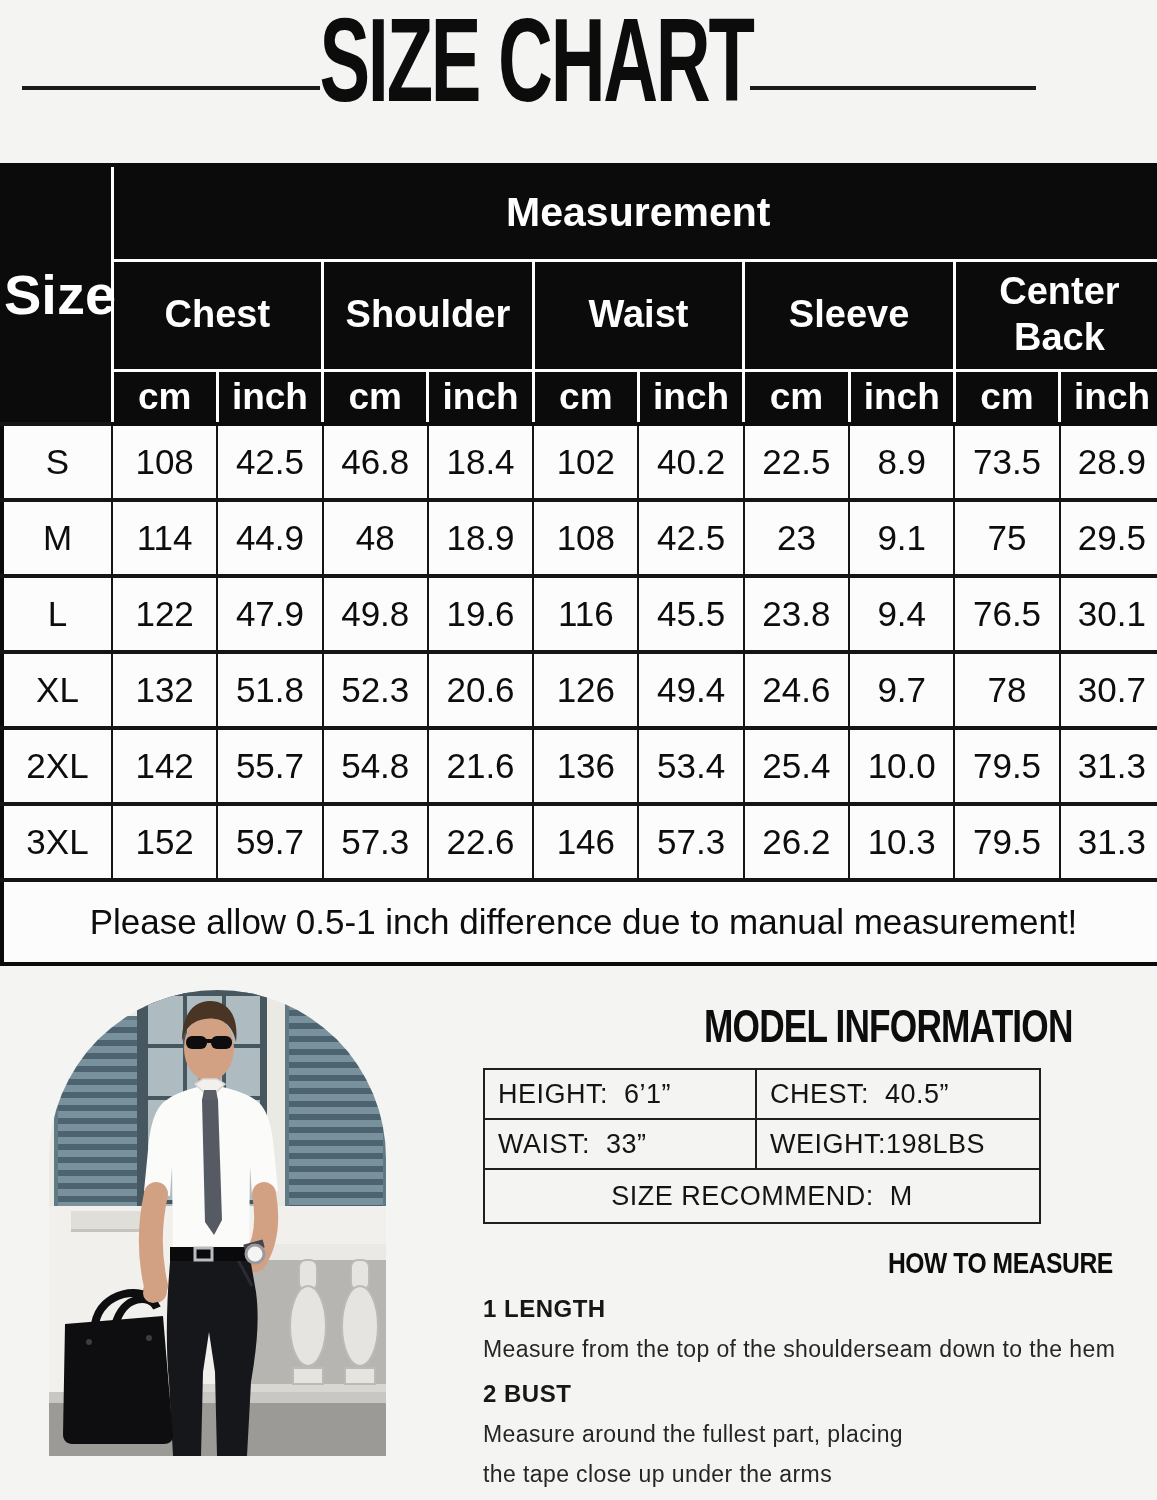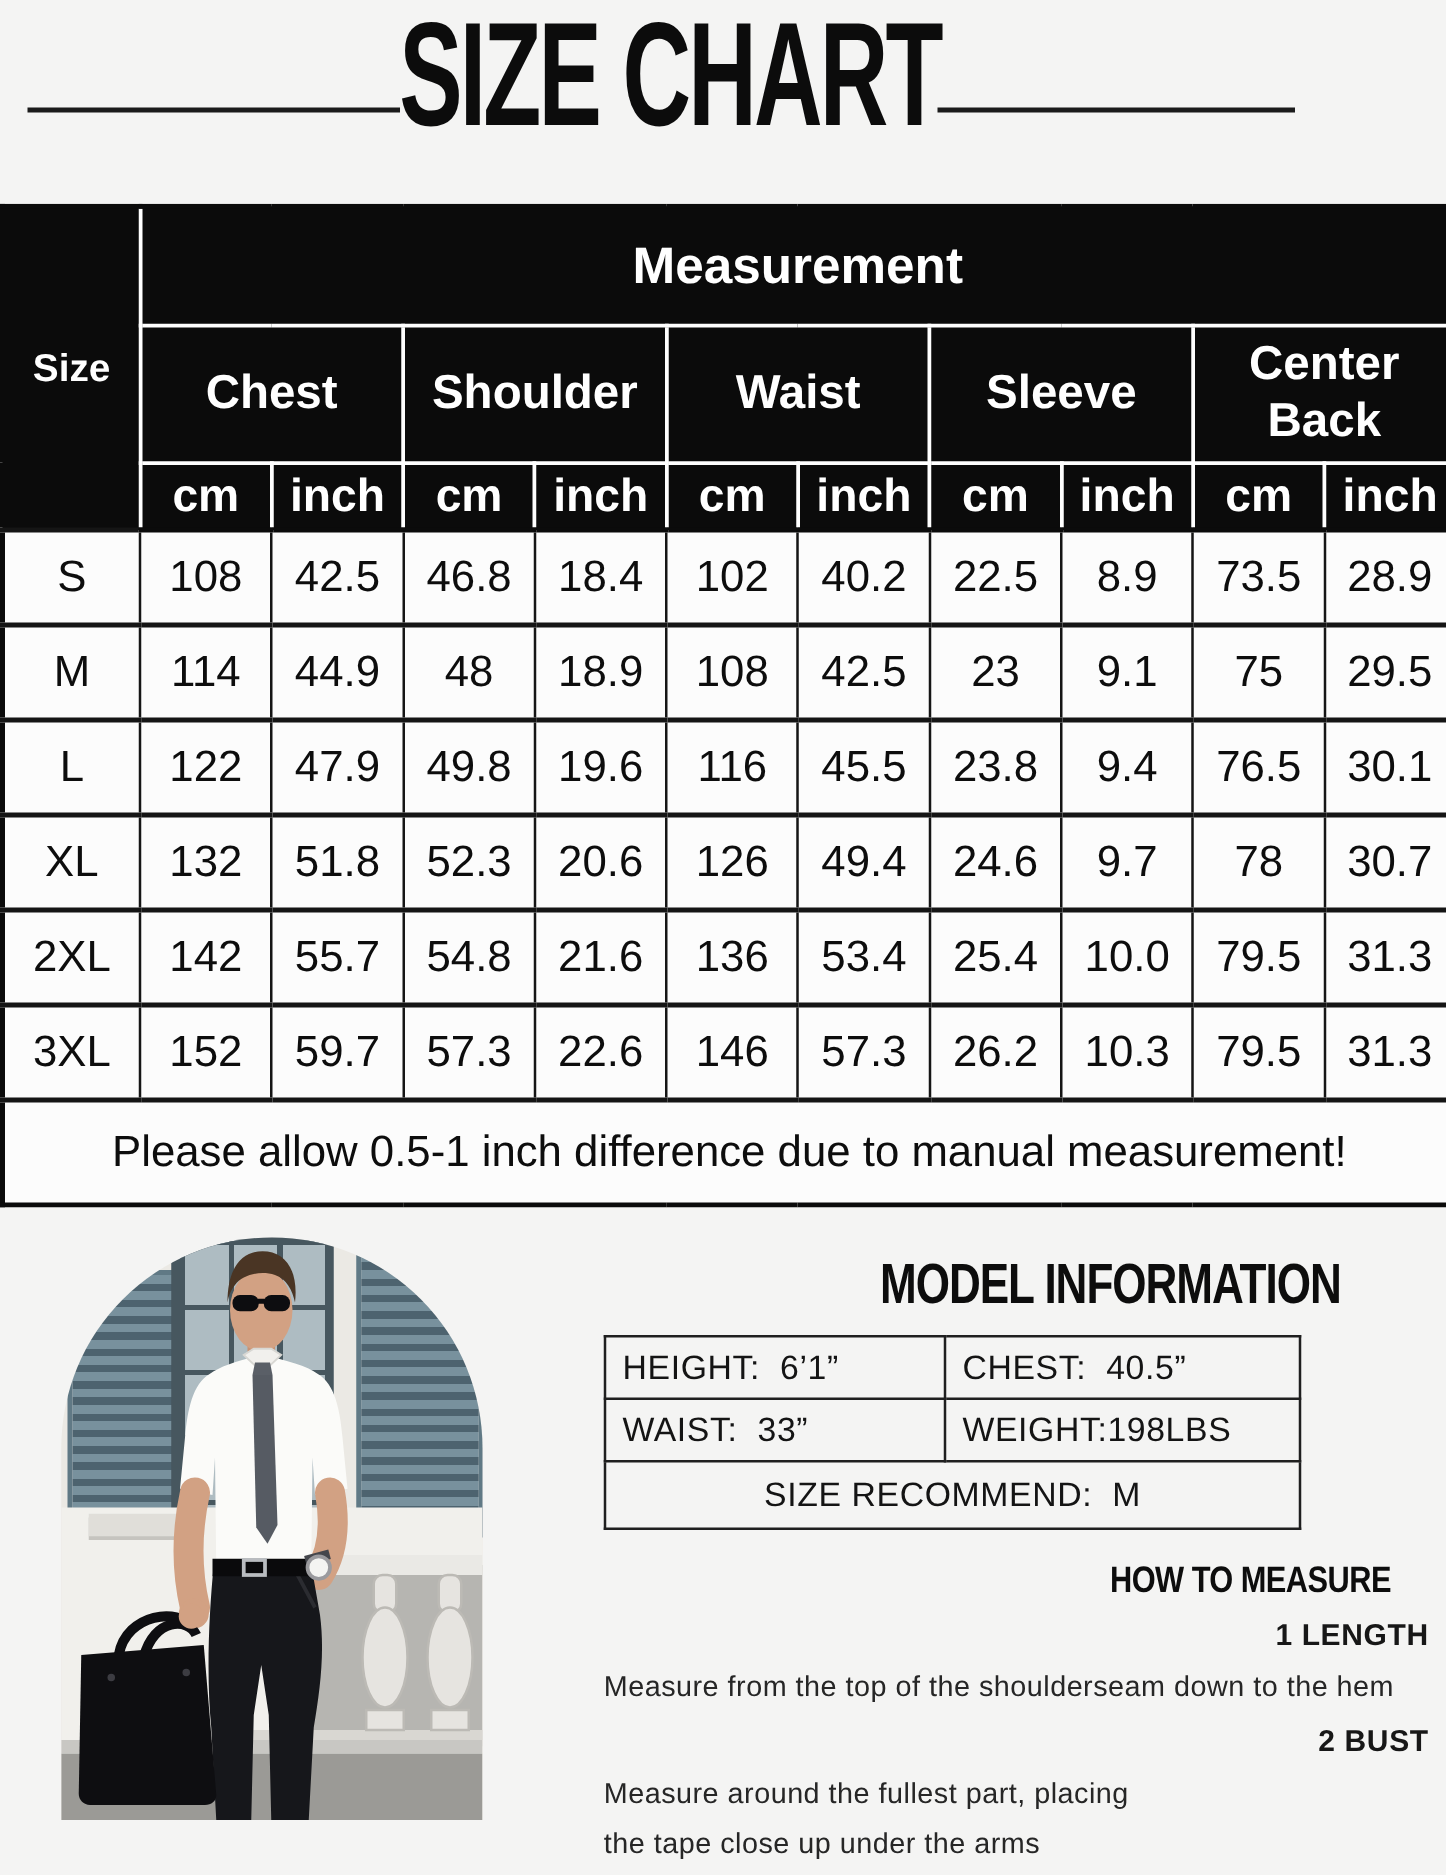--- a/index.html
+++ b/index.html
@@ -24,21 +24,21 @@
   .table-wrap{position:absolute;top:163px;left:0;width:1157px;overflow:hidden;}
   table.size-table{width:1163px;table-layout:fixed;border-collapse:collapse;border:4px solid #0b0b0b;}
   col.c-size{width:110px;} col.c-val{width:105.3px;}
   .size-table thead th{
     background:#0b0b0b;color:#fff;border:3px solid #fff;
     font-weight:bold;text-align:center;vertical-align:middle;padding:0;
   }
   .size-table thead tr:nth-child(1){height:95px;}
   .size-table thead tr:nth-child(2){height:110px;}
   .size-table thead tr:nth-child(3){height:54px;}
-  th.size-corner{font-size:31px;}
+  th.size-corner{font-size:56px;}
   th.measurement{font-size:41px;}
   .size-table thead tr:nth-child(2) th{font-size:38px;line-height:1.2;}
   .size-table thead tr:nth-child(3) th{font-size:37px;border-bottom:4px solid #0b0b0b;}
   .size-table tbody tr{height:76px;}
   .size-table tbody th,.size-table tbody td{
     background:#fcfcfc;color:#0d0d0d;font-size:35px;font-weight:400;text-align:center;
     vertical-align:middle;border:2px solid #151515;border-top-width:4px;border-bottom-width:4px;padding:0;
   }
   .size-table tfoot tr{height:84px;}
   .size-table tfoot td{
@@ -77,21 +77,21 @@
   .condensed-lg{display:inline-block;font-size:42px;font-weight:900;letter-spacing:-1px;transform:scale(0.84,1.08);transform-origin:left center;white-space:nowrap;}
   .condensed-md{display:inline-block;font-size:28px;font-weight:900;letter-spacing:-0.5px;transform:scale(0.88,1.05);transform-origin:left center;white-space:nowrap;}
   table.model-table{border-collapse:collapse;width:558px;margin-top:20px;}
   .model-table td{
     border:2px solid #1f1f1f;height:48px;font-size:27px;letter-spacing:0.5px;
     padding:0 0 0 13px;vertical-align:middle;color:#141414;white-space:pre-wrap;
   }
   .model-table td.col-a{width:280px;} .model-table td.col-b{width:278px;}
   .model-table td.center{text-align:center;padding:2px;}
   .right-col h3{margin-top:26px;}
-  p.step-label{margin:17px 0 0;font-size:24px;font-weight:700;letter-spacing:0.5px;color:#171717;text-align:right;}
+  p.step-label{margin:17px 0 0;font-size:24px;font-weight:700;letter-spacing:0.5px;color:#171717;}
   p.step-text{margin:13px 0 0;font-size:23px;font-weight:400;letter-spacing:0.4px;color:#262626;}
 </style>
 </head>
 <body>
 
 <header class="title-block">
   <div class="title-line left"></div>
   <h1><span class="title-text">SIZE CHART</span></h1>
   <div class="title-line right"></div>
 </header>

